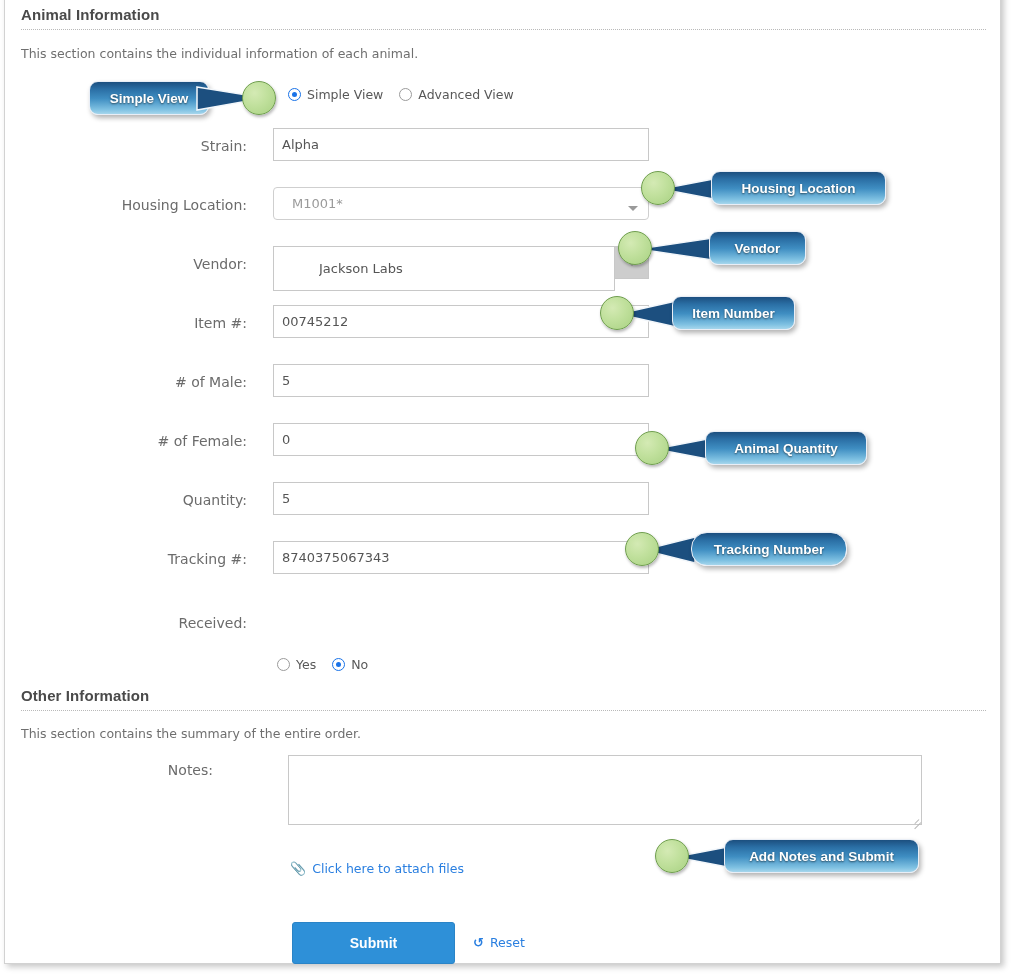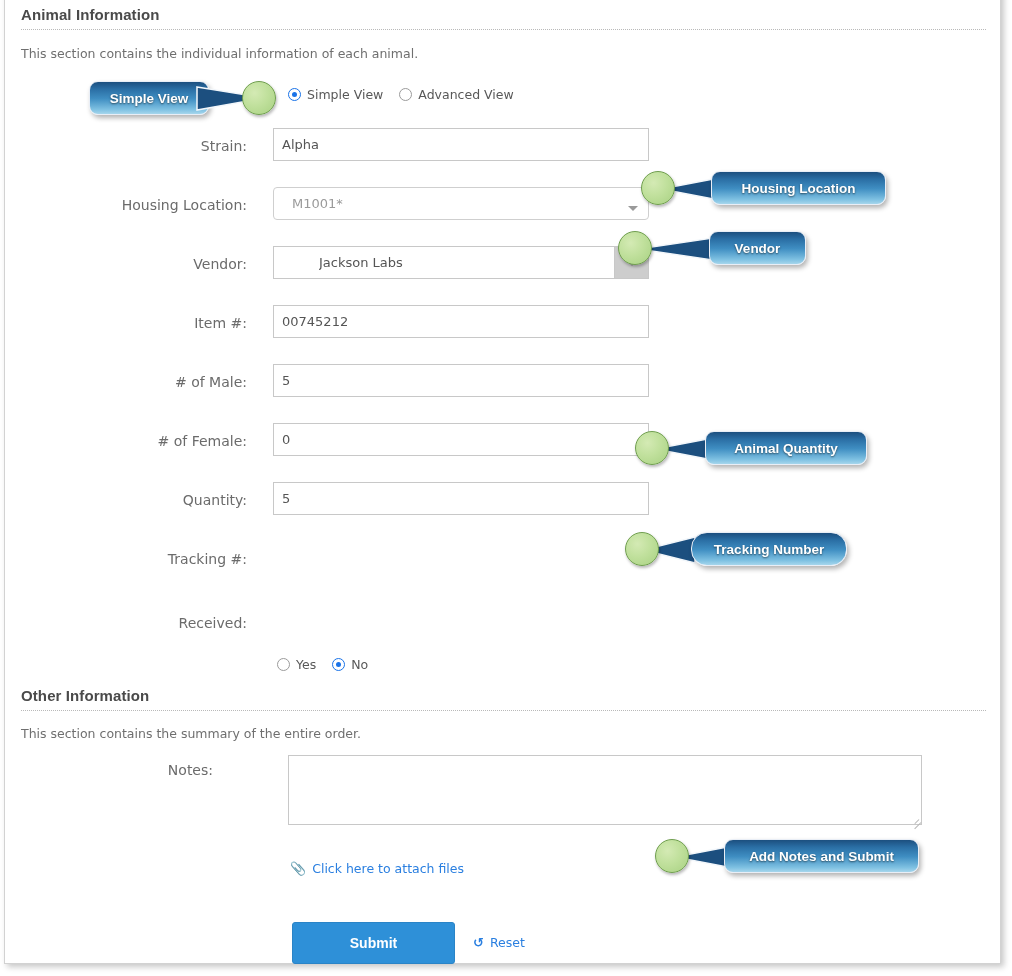--- a/index.html
+++ b/index.html
@@ -210,38 +210,39 @@
     </div>
 
     <div class="lbl" style="left:12px; top:151px;">Strain:</div>
     <input class="fld" style="left: 268px; top: 141px; width: 376px; height: 33px;" value="Alpha">
 
     <div class="lbl" style="left:12px; top:210px;">Housing Location:</div>
     <input class="fld sel" style="left: 268px; top: 200px; width: 376px; height: 33px;" readonly="" value="M1001*">
     <span class="caret" style="left:623px; top:219px;"></span>
 
     <div class="lbl" style="left:12px; top:269px;">Vendor:</div>
-    <input class="fld" style="left: 268px; top: 259px; width: 342px; height: 33px; padding-left: 45px;" value="Jackson Labs">
+    <input class="fld" style="left: 268px; top: 259px; width: 342px; height: 45px; padding-left: 45px;" value="Jackson Labs">
     <div class="vend-btn" style="left:610px; top:259px; width:34px; height:33px;">
       <span class="caret" style="left:12px; top:14px;"></span>
     </div>
 
     <div class="lbl" style="left:12px; top:328px;">Item #:</div>
     <input class="fld" style="left: 268px; top: 318px; width: 376px; height: 33px;" value="00745212">
 
     <div class="lbl" style="left:12px; top:387px;"># of Male:</div>
     <input class="fld" style="left: 268px; top: 377px; width: 376px; height: 33px;" value="5">
 
     <div class="lbl" style="left:12px; top:446px;"># of Female:</div>
     <input class="fld" style="left: 268px; top: 436px; width: 376px; height: 33px;" value="0">
 
     <div class="lbl" style="left:12px; top:505px;">Quantity:</div>
     <input class="fld" style="left: 268px; top: 495px; width: 376px; height: 33px;" value="5">
 
     <div class="lbl" style="left:12px; top:564px;">Tracking #:</div>
+    <input class="fld" style="left: 268px; top: 554px; width: 376px; height: 33px;" value="8740375067343">
 
     <div class="lbl" style="left:12px; top:628px;">Received:</div>
     <div class="radio-row" style="left:272px; top:627px;margin-top:43px;">
       <span class="rdo"></span>
       <span class="rdo-lbl">Yes</span>
       <span class="rdo on"></span>
       <span class="rdo-lbl">No</span>
     </div>
 
     <div class="sec-title" style="left:16px; top:700px;">Other Information</div>
@@ -284,20 +285,27 @@
     </div>
 
     <div class="callout" style="left:613px; top:244px; width:210px; height:36px;">
       <svg class="arrow" style="left:20px; top:0;" width="100" height="36">
         <polygon points="0,18 88,5 88,31" fill="#1c4f7f" stroke="#f3f7fb" stroke-width="1.5"></polygon>
       </svg>
       <div class="pill" style="left:91px; top:0; width:97px;">Vendor</div>
       <div class="dot" style="left:0; top:0;"></div>
     </div>
 
+    <div class="callout" style="left:595px; top:309px; width:210px; height:36px;">
+      <svg class="arrow" style="left:18px; top:0;" width="70" height="36">
+        <polygon points="0,18 58,5 58,31" fill="#1c4f7f" stroke="#f3f7fb" stroke-width="1.5"></polygon>
+      </svg>
+      <div class="pill" style="left:72px; top:0; width:123px;">Item Number</div>
+      <div class="dot" style="left:0; top:0;"></div>
+    </div>
 
     <div class="callout" style="left:630px; top:444px; width:240px; height:36px;">
       <svg class="arrow" style="left:20px; top:0;" width="80" height="36">
         <polygon points="0,18 68,5 68,31" fill="#1c4f7f" stroke="#f3f7fb" stroke-width="1.5"></polygon>
       </svg>
       <div class="pill" style="left:70px; top:0; width:162px;">Animal Quantity</div>
       <div class="dot" style="left:0; top:0;"></div>
     </div>
 
     <div class="callout" style="left:620px; top:545px; width:230px; height:36px;">

